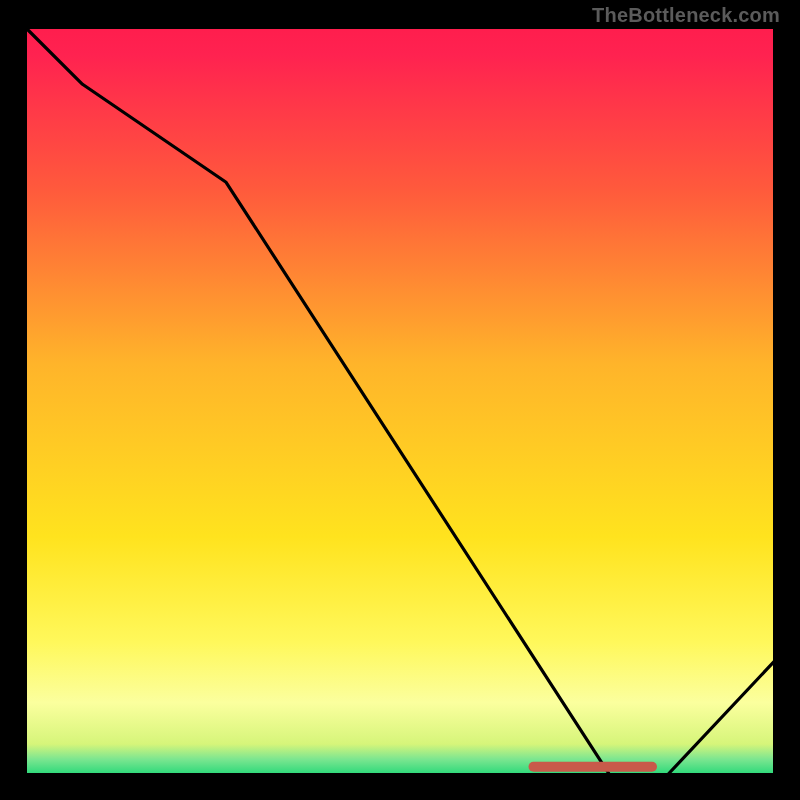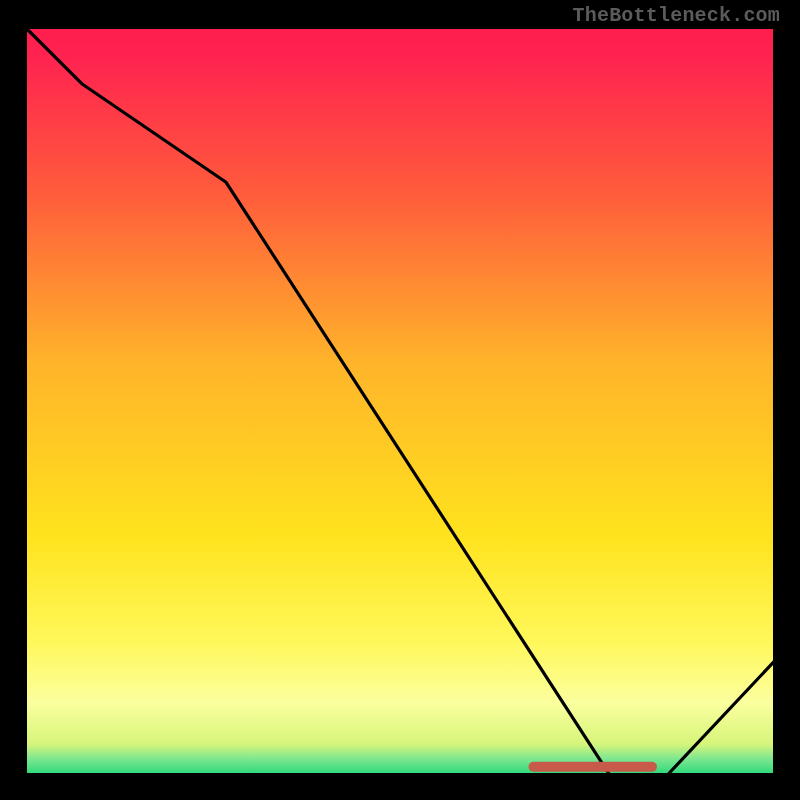--- a/index.html
+++ b/index.html
@@ -7,21 +7,21 @@
   .stage {
     position: relative;
     width: 800px;
     height: 800px;
     background: #000;
   }
   .watermark {
     position: absolute;
     top: 4px;
     right: 20px;
-    font-family: Liberation Mono, monospace;
+    font-family: Liberation Sans, sans-serif;
     font-size: 20px;
     font-weight: 600;
     color: #5b5b5b;
     letter-spacing: 0.2px;
   }
   .plot-inner {
     position: absolute;
     left: 22px;
     top: 24px;
     width: 756px;

